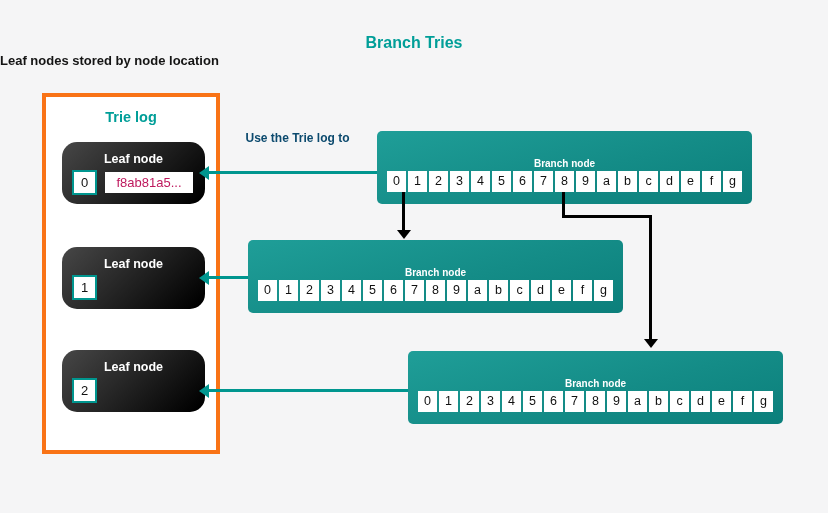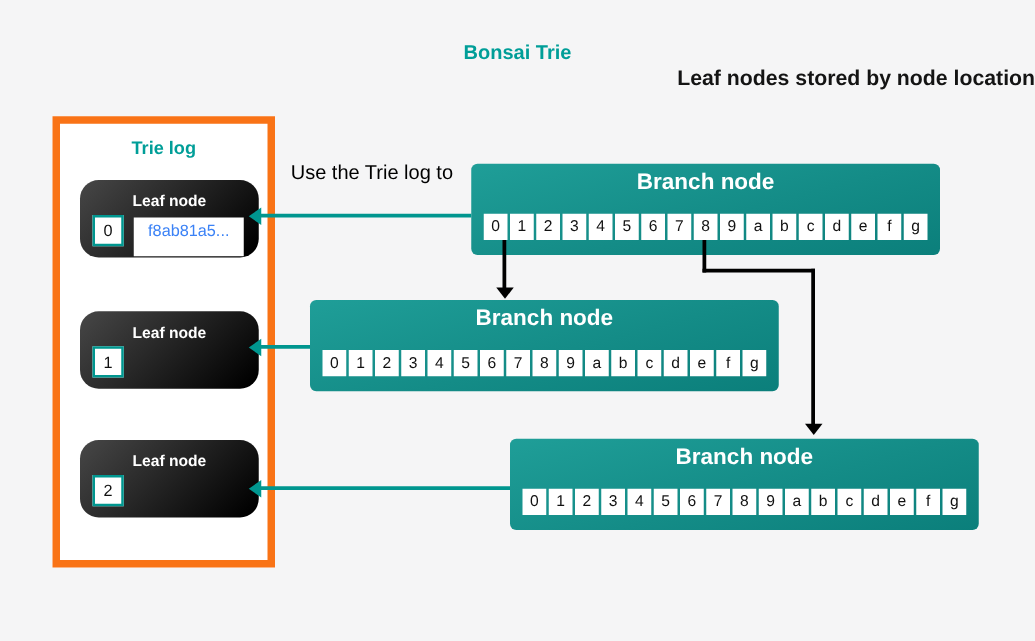--- a/index.html
+++ b/index.html
@@ -11,26 +11,26 @@
     font-family: "Liberation Sans", sans-serif;
     overflow: hidden;
   }
   
   .title {
     position: absolute; top: 34px; left: 0; width: 100%;
     text-align: center; font-size: 16px; font-weight: bold; color: #009E98;
   }
   .subtitle {
     position: absolute; top: 53px; left: 0; width: 100%;
-    text-align: right; font-size: 17px; font-weight: bold; color: #141414;
+    text-align: left; font-size: 13px; font-weight: bold; color: #141414;
   }
   
   .trie-log {
     position: absolute; left: 42px; top: 93px; width: 178px; height: 361px;
-    background: #ffffff; border: 6px solid #f97316;
+    background: #ffffff; border: 4px solid #f97316;
   }
   .trie-log-title {
     position: absolute; top: 12px; left: 0; width: 100%;
     text-align: center; font-size: 14.5px; font-weight: bold; color: #009E98;
   }
   
   .leaf-card {
     position: absolute; left: 16px; width: 143px; height: 62px;
     border-radius: 15px;
     background: linear-gradient(135deg, #474747 0%, #2a2a2a 40%, #000000 95%);
@@ -41,49 +41,49 @@
   .leaf-label {
     position: absolute; top: 10px; left: 0; width: 100%;
     text-align: center; font-size: 12.5px; font-weight: bold; color: #ffffff;
   }
   .leaf-index {
     position: absolute; left: 10px; top: 28px; width: 25px; height: 25px;
     background: #ffffff; border: 2px solid #00968F;
     font-size: 13px; color: #111; text-align: center; line-height: 21px;
   }
   .leaf-hash {
-    position: absolute; left: 43px; top: 30px; width: 88px; height: 31px;
-    background: #ffffff; font-size: 13px; color: #3b82f6;
+    position: absolute; left: 43px; top: 30px; width: 88px; height: 21px;
+    background: #ffffff; font-size: 13px; color: #be185d;
     text-align: center; line-height: 21px;
   }
   
   .branch {
     position: absolute; width: 375px; height: 73px;
     border-radius: 5px;
     background: linear-gradient(165deg, #1F9E98 0%, #148C87 55%, #0B7F7B 100%);
   }
   .branch-1 { left: 377px; top: 131px; }
   .branch-2 { left: 248px; top: 240px; }
   .branch-3 { left: 408px; top: 351px; }
   .branch-label {
-    position: absolute; top: 4px; left: 0; width: 100%;
-    text-align: center; font-size: 18px; font-weight: bold; color: #ffffff;
+    position: absolute; top: 27px; left: 0; width: 100%;
+    text-align: center; font-size: 10px; font-weight: bold; color: #ffffff;
   }
   .branch-cells {
     position: absolute; top: 40px; left: 0; width: 100%;
     display: flex; justify-content: center; gap: 2px;
   }
   .cell {
     width: 19px; height: 21px; background: #ffffff;
     font-size: 12.5px; color: #111; text-align: center; line-height: 21px;
   }
   
   .annotation {
     position: absolute; left: 225px; top: 131px; width: 145px;
-    text-align: center; font-size: 16px; font-weight: normal; color: #000000;
+    text-align: center; font-size: 12px; font-weight: bold; color: #0c4a6e;
     line-height: 15px;
   }
   
   .hline, .vline { position: absolute; }
   .teal-line { background: #00968F; }
   .black-line { background: #000000; }
   .arrow-left {
     position: absolute; width: 0; height: 0;
     border-top: 7px solid transparent; border-bottom: 7px solid transparent;
     border-right: 10px solid #00968F;
@@ -92,21 +92,21 @@
     position: absolute; width: 0; height: 0;
     border-left: 7px solid transparent; border-right: 7px solid transparent;
     border-top: 9px solid #000000;
   }
 </style>
 </head>
 <body>
 
 <div class="canvas">
 
-  <div class="title">Bonsai Trie</div>
+  <div class="title">Branch Tries</div>
   <div class="subtitle">Leaf nodes stored by node location</div>
 
   <div class="trie-log">
     <div class="trie-log-title">Trie log</div>
 
     <div class="leaf-card leaf-0">
       <div class="leaf-label">Leaf node</div>
       <div class="leaf-index">0</div>
       <div class="leaf-hash">f8ab81a5...</div>
     </div>

